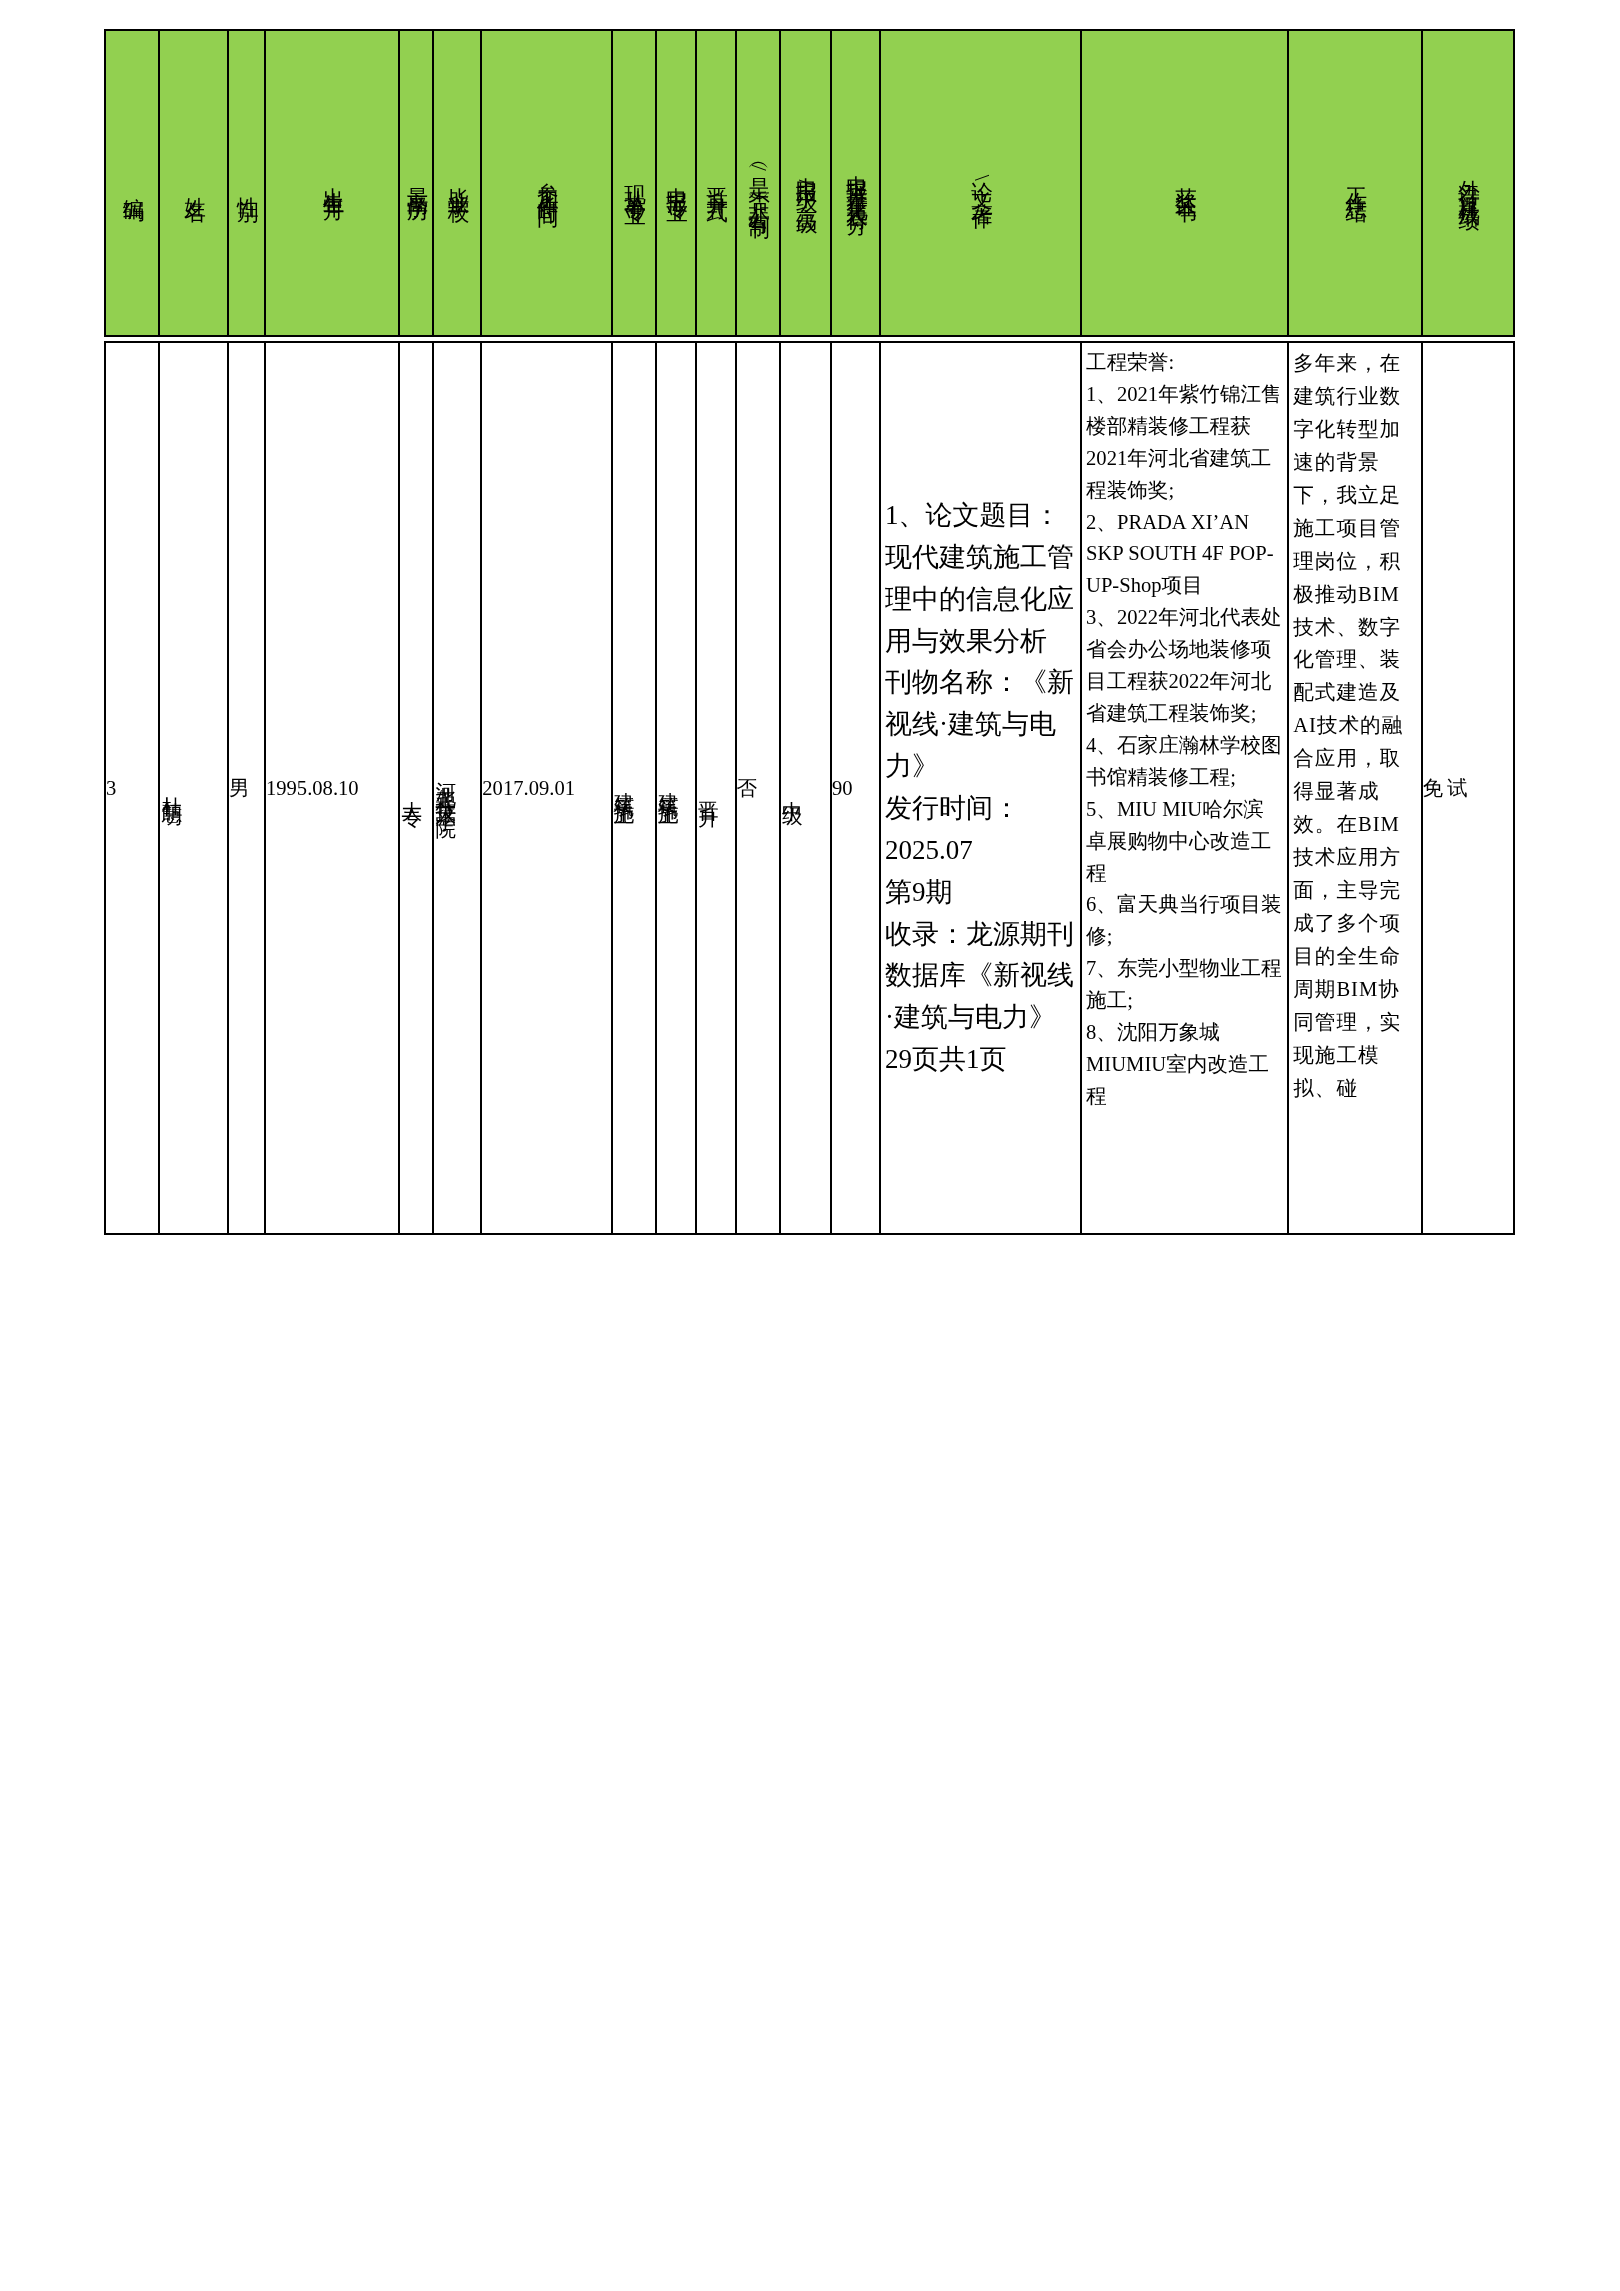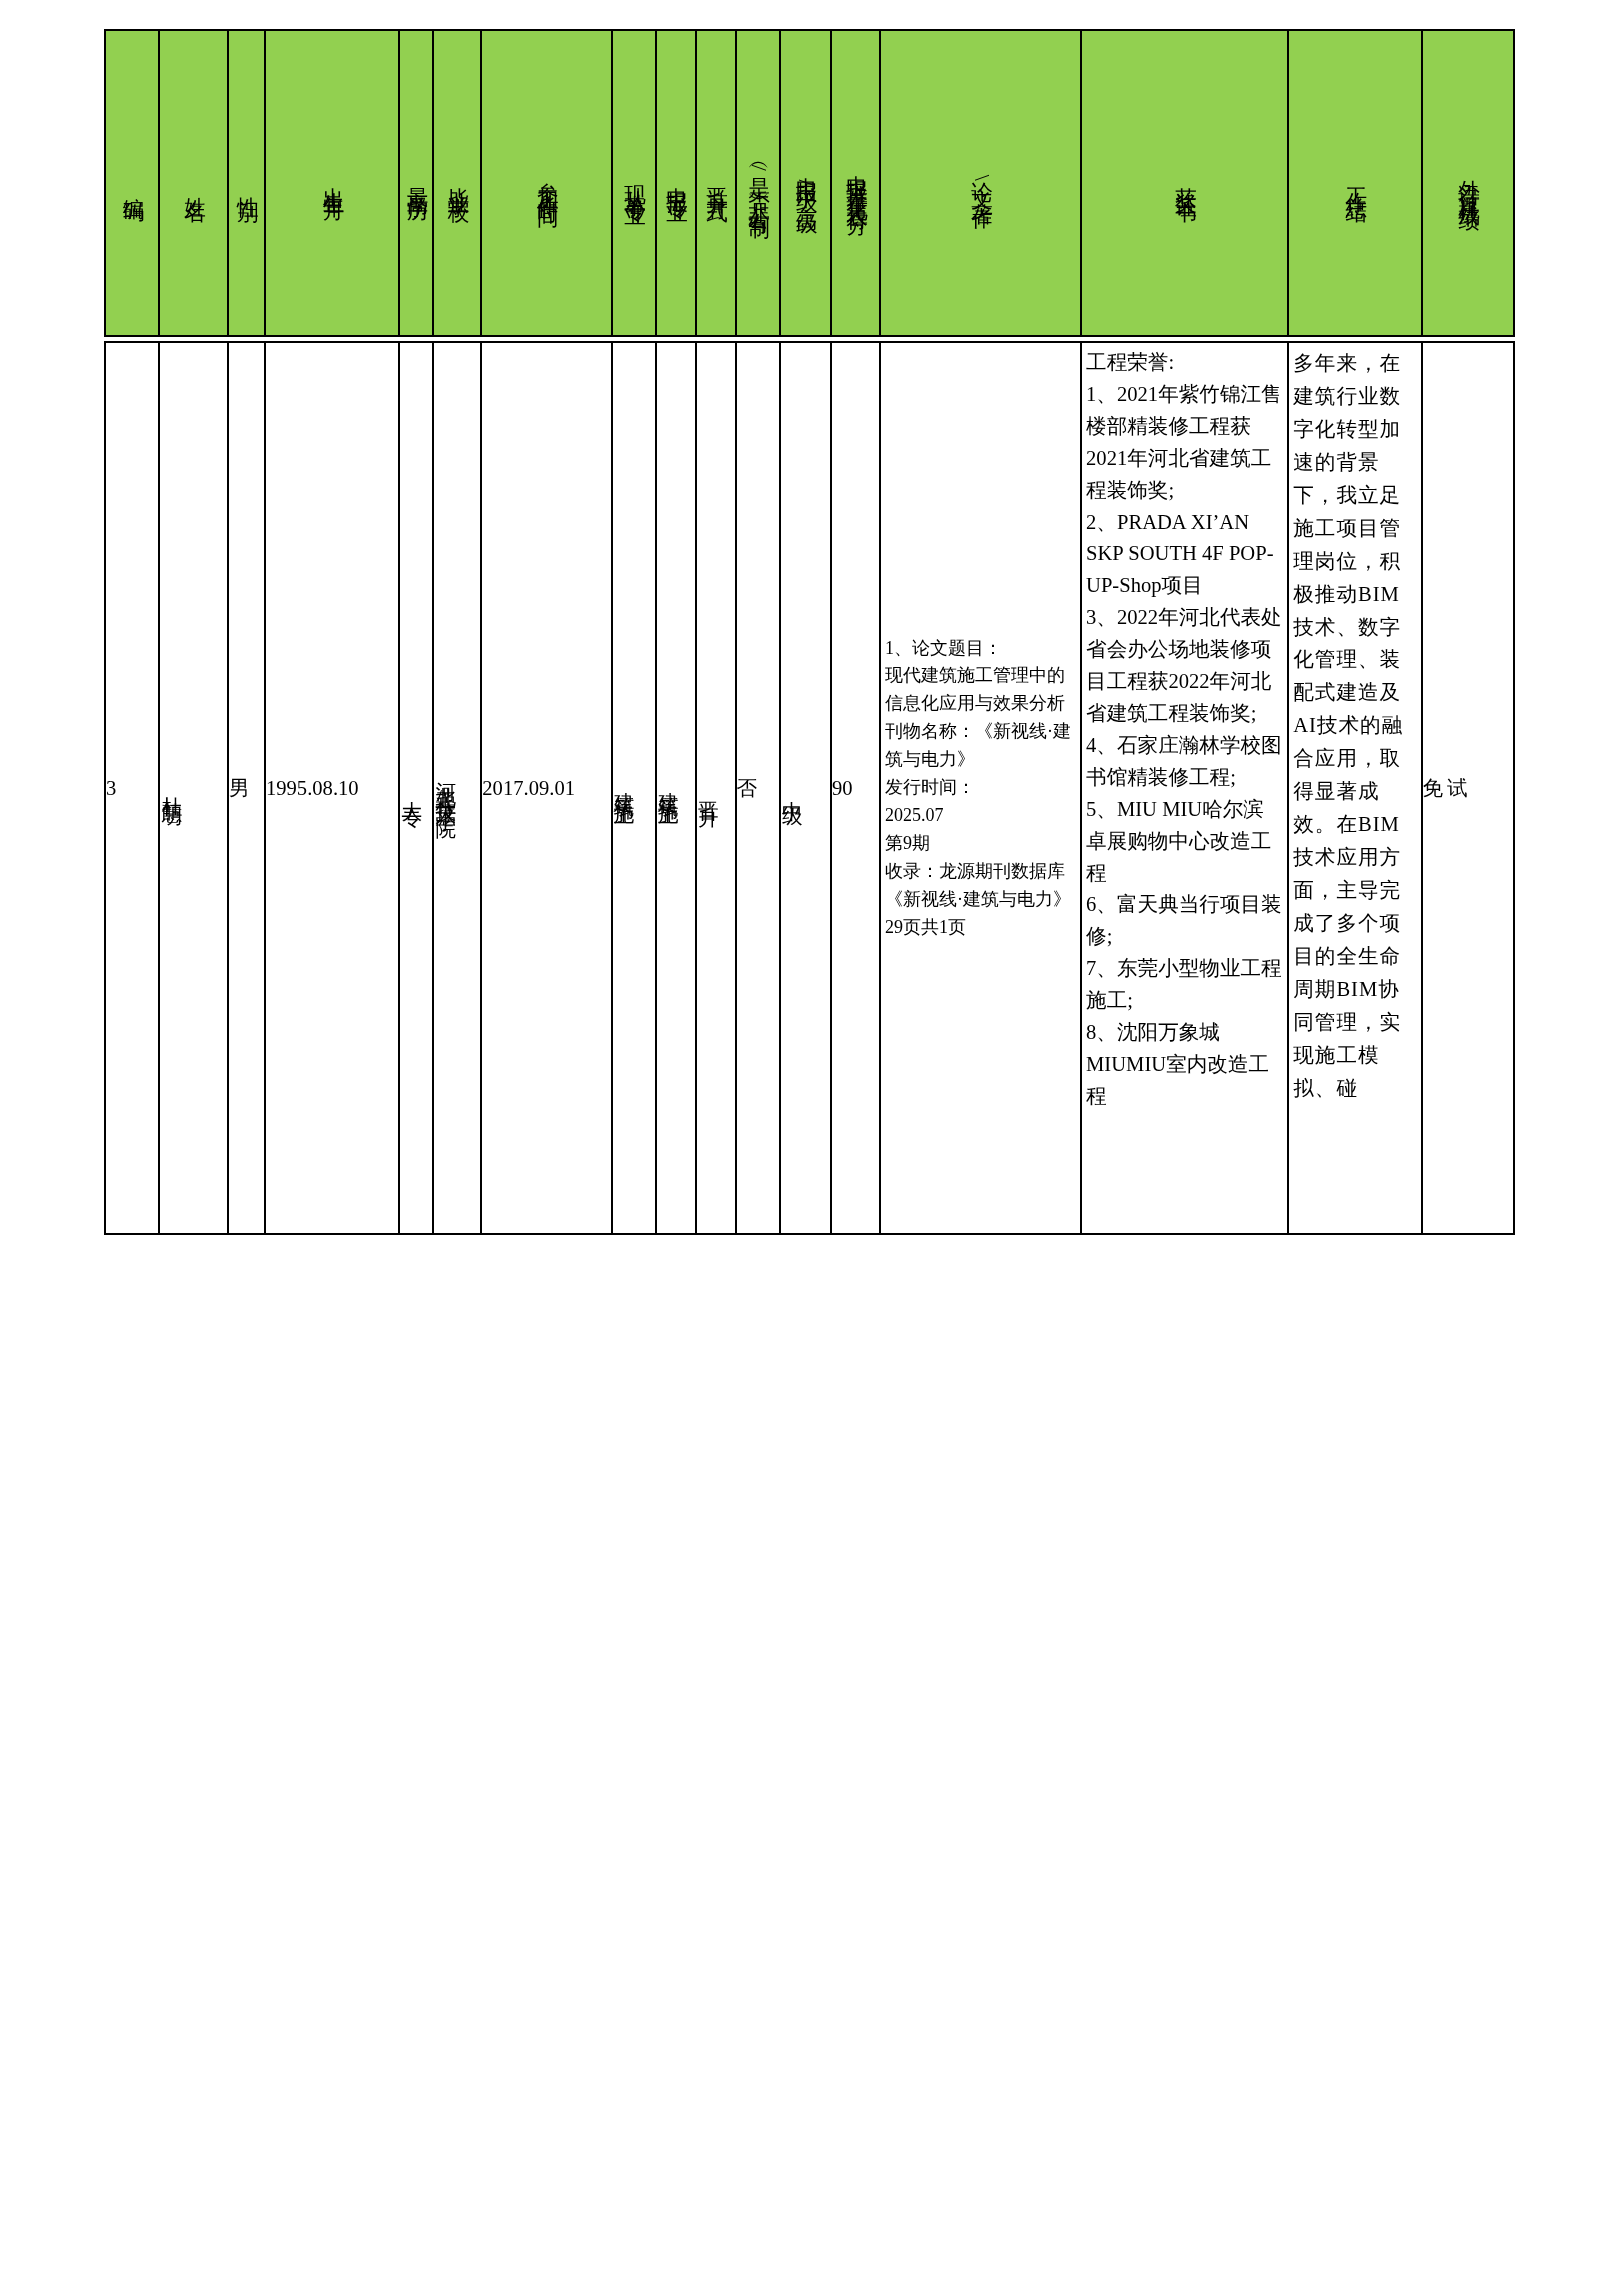--- a/index.html
+++ b/index.html
@@ -63,21 +63,21 @@
   }
   .longtext {
     text-align: left;
     vertical-align: middle;
   }
   .longtext .inner {
     padding: 2px 3.9px;
     white-space: pre-wrap;
     word-break: break-word;
     line-height: 1.55;
-    font-size: 18px;
+    font-size: 27px;
   }
   .toptext { vertical-align: top; text-align: left; }
   .toptext .clip {
     height: 886px;
     overflow: hidden;
   }
   .toptext .inner {
     padding: 2px 3.9px;
     white-space: pre-wrap;
     word-break: break-word;

